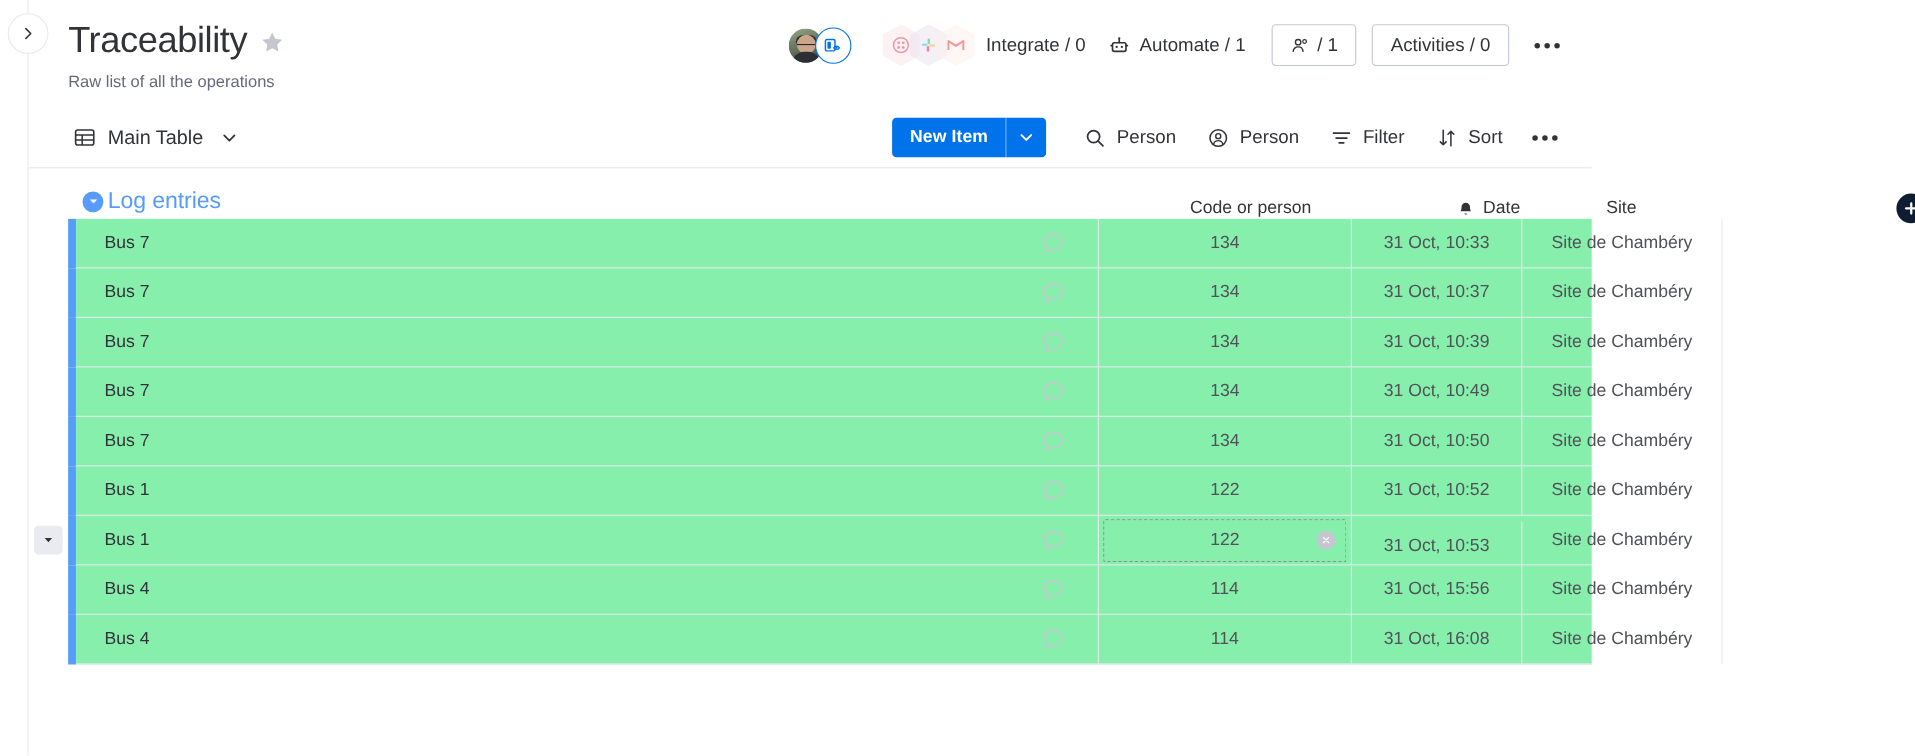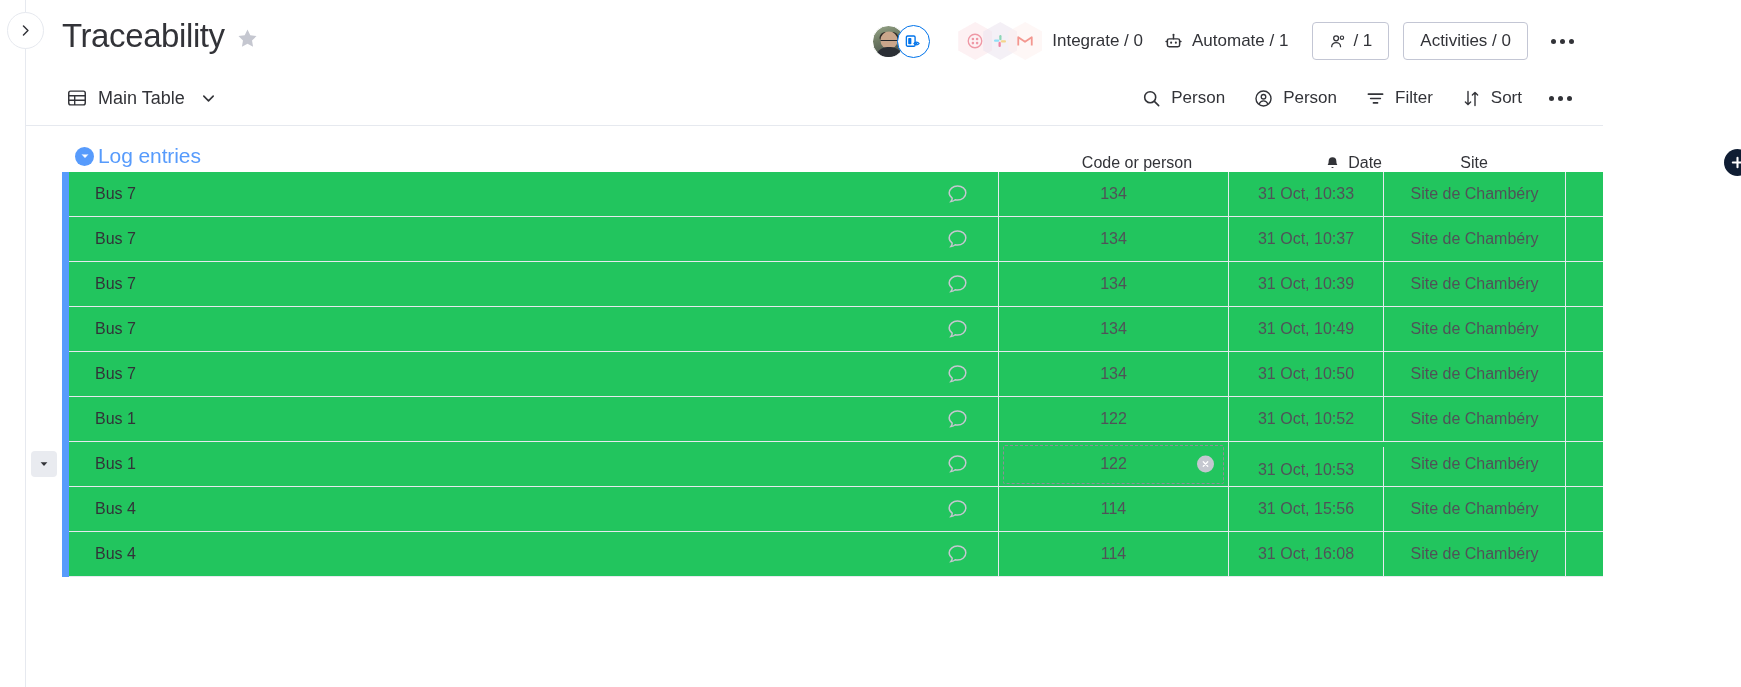--- a/index.html
+++ b/index.html
@@ -3,21 +3,21 @@
 <meta charset="utf-8">
 <style>
   * { box-sizing: border-box; margin: 0; padding: 0; }
   html, body {
     width: 1741px; height: 687px;
     background: #ffffff;
     font-family: "Liberation Sans", sans-serif;
     overflow: hidden;
     color: #323338;
   }
-  .app { position: relative; width: 1603px; height: 687px; display: flex; }
+  .app { position: relative; width: 1447px; height: 687px; display: flex; }
 
   
   .left-rail { width: 26px; height: 687px; position: relative; flex: 0 0 26px; }
   .rail-line { position: absolute; left: 25px; top: 0; width: 1px; height: 687px; background: #e6e9ef; }
   .rail-toggle {
     position: absolute; left: 7px; top: 12px;
     width: 37px; height: 37px; border-radius: 50%;
     background: #fff; border: 1px solid #e6e9ef;
     display: flex; align-items: center; justify-content: center;
     cursor: pointer; z-index: 5;
@@ -168,21 +168,21 @@
     position: absolute; width: 27px; height: 27px; border-radius: 50%;
     background: #0f1d33; display: flex; align-items: center; justify-content: center;
     cursor: pointer; pointer-events: auto;
   }
   .add-col svg { width: 15px; height: 15px; }
 
   
   .rows { position: relative; }
   .row {
     display: flex; align-items: center; height: 45px;
-    background: #22c55e; border-bottom: 1px solid #e6e9ef; position: relative;
+    background: #86efac; border-bottom: 1px solid #e6e9ef; position: relative;
   }
   .row-gutter { position: absolute; left: -36px; width: 36px; height: 45px; display: flex; align-items: center; justify-content: center; }
   .row-menu {
     width: 26px; height: 26px; border-radius: 4px; background: #e9ebf0;
     display: none; align-items: center; justify-content: center; cursor: pointer;
   }
   .row.has-menu .row-menu { display: flex; }
   .row-menu svg { width: 12px; height: 12px; }
 
   .row-color { width: 7px; height: 45px; background: #579bfc; flex: 0 0 7px; }
@@ -223,20 +223,21 @@
 
   <div class="main">
 
     <div class="header">
       <div class="title-row">
         <div class="board-title">Traceability</div>
         <svg class="star-icon" viewBox="0 0 24 24">
           <path d="M12 2.6 l2.9 5.95 6.55.95 -4.74 4.62 1.12 6.52L12 17.56 6.17 20.64l1.12-6.52L2.55 9.5l6.55-.95z" fill="#c5c7d0"></path>
         </svg>
       </div>
+      <div class="board-subtitle">Raw list of all the operations</div>
 
       <div class="header-actions">
 
         <div class="avatar-group">
           <div class="avatar">
             <div class="hair"></div>
             <div class="face"></div>
             <div class="glasses"></div>
             <div class="body"></div>
           </div>
@@ -319,20 +320,29 @@
           <rect x="3" y="4.5" width="18" height="15" rx="2" fill="none" stroke="#323338" stroke-width="1.6"></rect>
           <path d="M3 9.5h18M3 14.5h18M9.5 9.5v10" stroke="#323338" stroke-width="1.5"></path>
         </svg>
         <span class="label">Main Table</span>
         <svg class="chev" viewBox="0 0 16 16">
           <path d="M3 5.5 L8 10.5 L13 5.5" fill="none" stroke="#323338" stroke-width="1.7" stroke-linecap="round" stroke-linejoin="round"></path>
         </svg>
       </div>
 
       <div class="toolbar-right">
+        <div class="new-item">
+          <div class="txt">New Item</div>
+          <div class="sep"></div>
+          <div class="arrow">
+            <svg viewBox="0 0 16 16">
+              <path d="M3 5.5 L8 10.5 L13 5.5" fill="none" stroke="#ffffff" stroke-width="2.1" stroke-linecap="round" stroke-linejoin="round"></path>
+            </svg>
+          </div>
+        </div>
 
         <div class="tb-item">
           <svg viewBox="0 0 24 24">
             <circle cx="10.5" cy="10.5" r="6.3" fill="none" stroke="#323338" stroke-width="1.8"></circle>
             <path d="M15.3 15.3 L20.2 20.2" stroke="#323338" stroke-width="1.8" stroke-linecap="round"></path>
           </svg>
           <span>Person</span>
         </div>
 
         <div class="tb-item">

